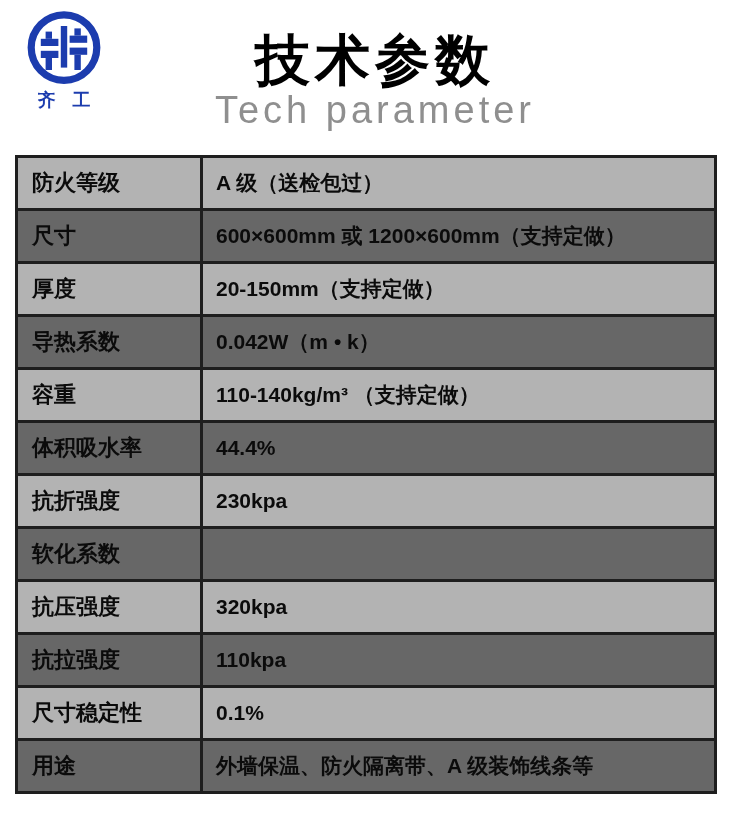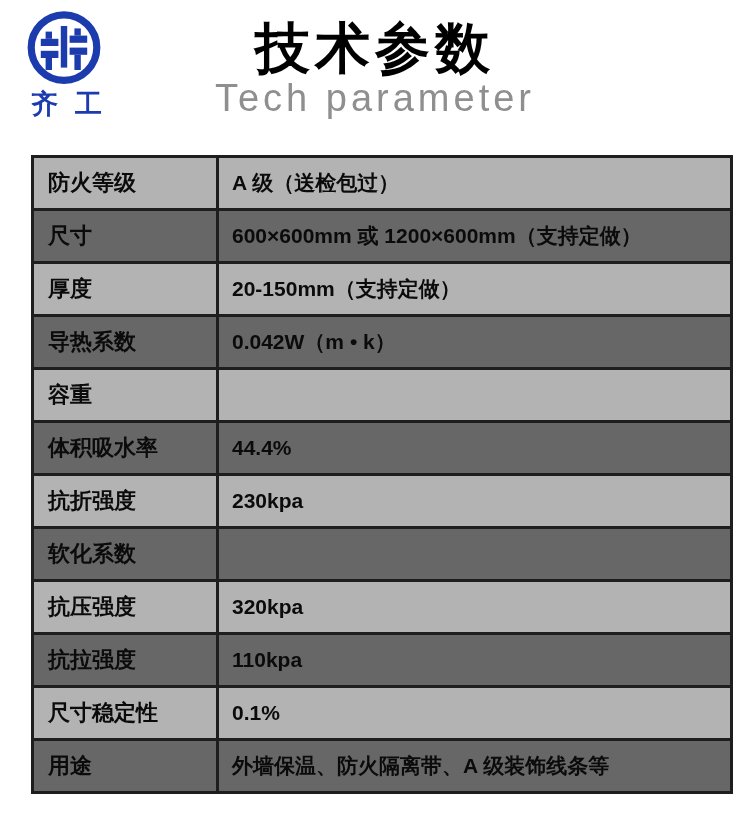--- a/index.html
+++ b/index.html
@@ -8,38 +8,38 @@
     font-family: "Liberation Sans", "DejaVu Sans", sans-serif;
     -webkit-font-smoothing: antialiased;
   }
 
   
   .header { position: relative; height: 130px; }
 
   .logo { position: absolute; left: 14px; top: 10px; width: 100px; text-align: center; }
   .logo svg { display: block; margin: 0 auto; }
   .logo-text {
-    margin-top: 5px; font-size: 27px; font-weight: 700;
+    margin-top: 5px; font-size: 18px; font-weight: 700;
     letter-spacing: 17px; padding-left: 17px; line-height: 1;
     white-space: nowrap;
   }
 
-  .titles { text-align: center; padding-top: 20px; }
+  .titles { text-align: center; padding-top: 32px; }
   .main-title {
     margin: 0; font-size: 55px; line-height: 1.05; font-weight: 700;
     color: #000000; letter-spacing: 5px;
   }
   .sub-title {
     margin-top: 1px; font-size: 38px; line-height: 1; font-weight: 400;
     letter-spacing: 4px;
   }
 
   
   .tech-table {
-    position: absolute; left: 31px; top: 155px; width: 702px;
+    position: absolute; left: 15px; top: 155px; width: 702px;
     border-top: 3px solid var(--border); border-left: 3px solid var(--border);
     border-right: 3px solid var(--border);
     box-sizing: border-box;
   }
   .row { display: flex; height: 50px; border-bottom: 3px solid var(--border); }
   .row.light { background: var(--row-light); }
   .row.dark  { background: var(--row-dark); }
   .cell { display: flex; align-items: center; color: #0b0b0b; white-space: nowrap; overflow: hidden; }
   .cell.label {
     width: 168px; flex: 0 0 168px; padding-left: 14px;
@@ -89,20 +89,21 @@
     <div class="row light">
       <div class="cell label">厚度</div>
       <div class="cell value">20-150mm（支持定做）</div>
     </div>
     <div class="row dark">
       <div class="cell label">导热系数</div>
       <div class="cell value">0.042W（m • k）</div>
     </div>
     <div class="row light">
       <div class="cell label">容重</div>
+      <div class="cell value">110-140kg/m³ （支持定做）</div>
     </div>
     <div class="row dark">
       <div class="cell label">体积吸水率</div>
       <div class="cell value">44.4%</div>
     </div>
     <div class="row light">
       <div class="cell label">抗折强度</div>
       <div class="cell value">230kpa</div>
     </div>
     <div class="row dark">

